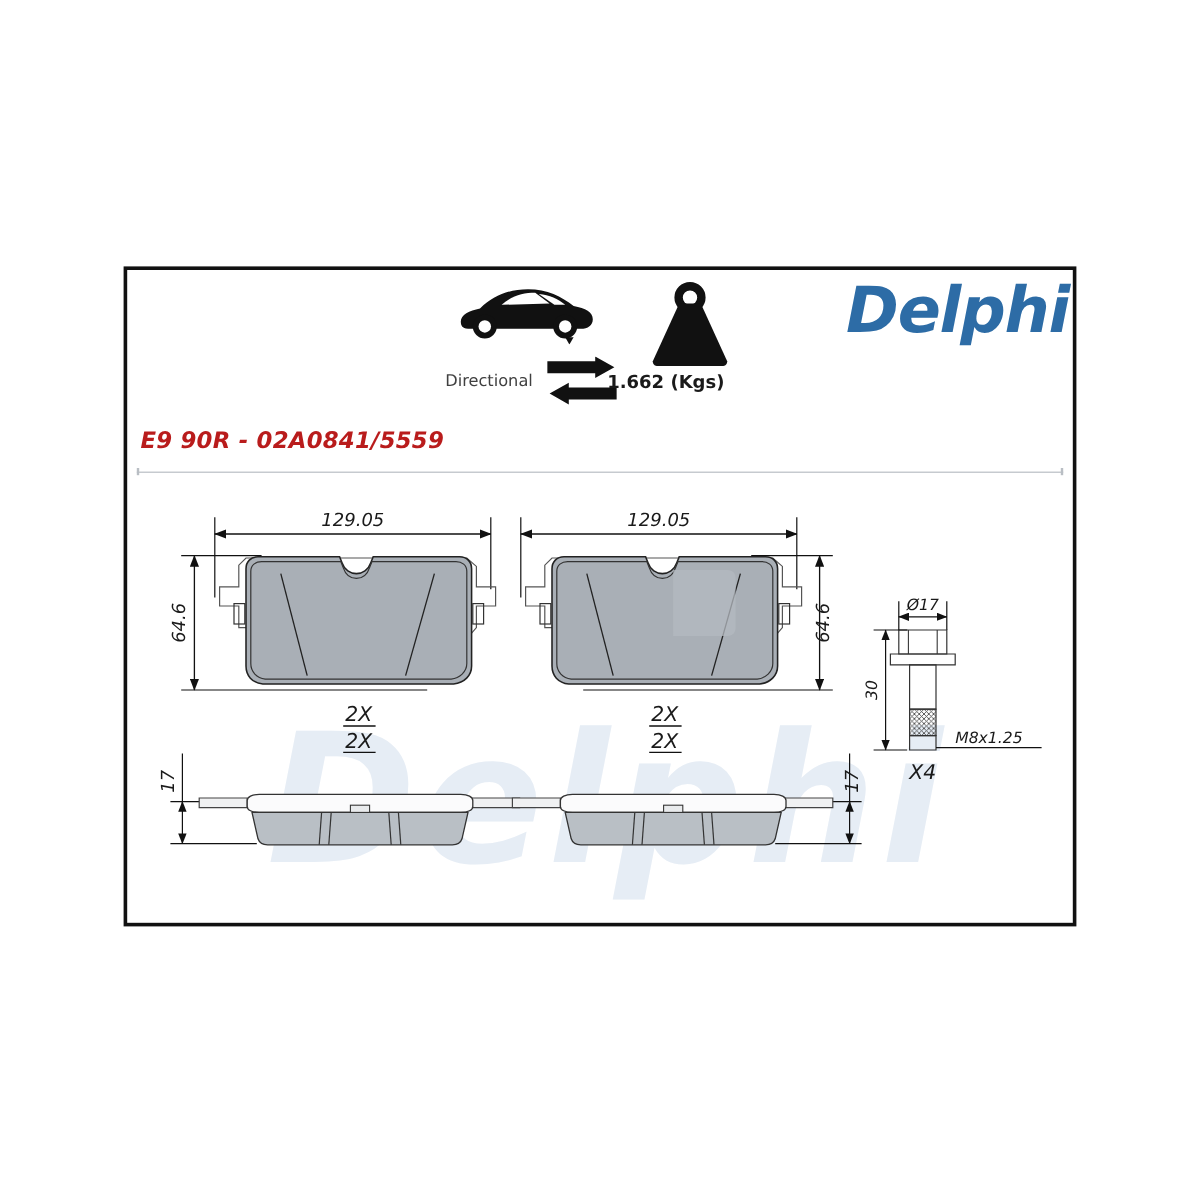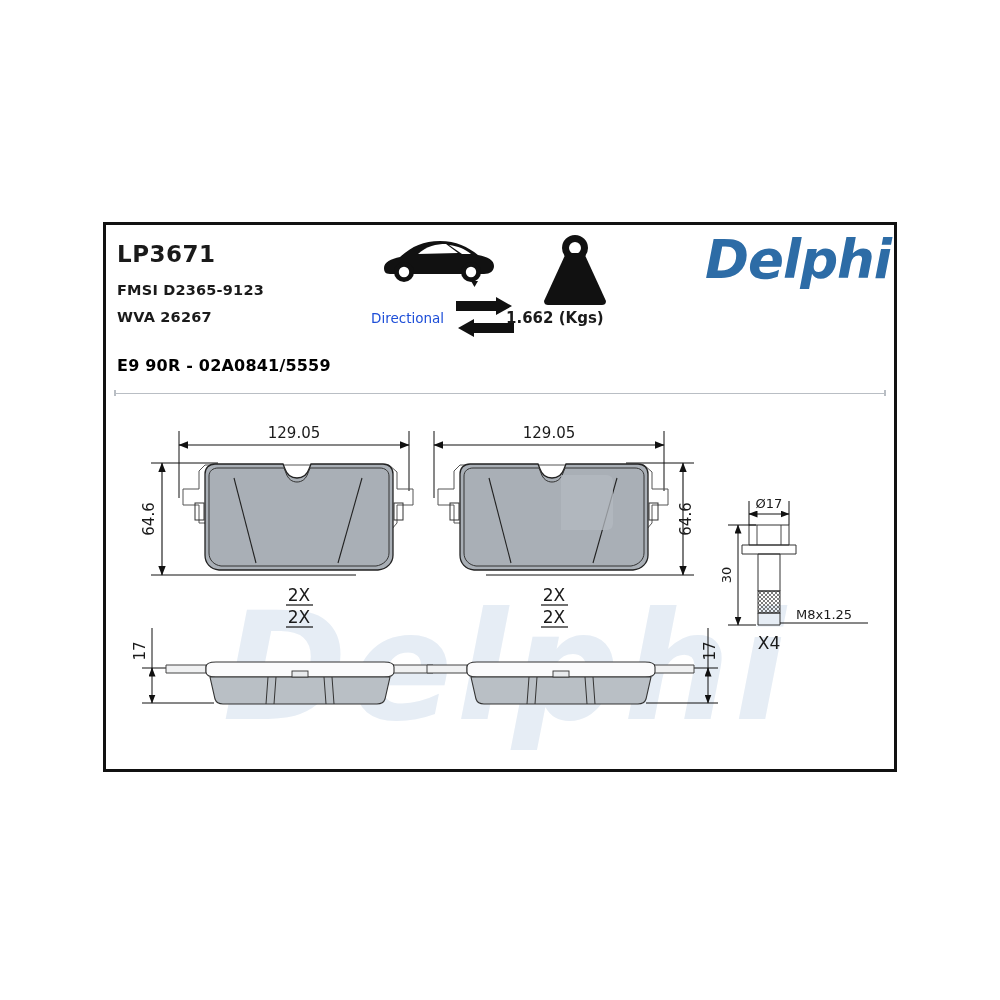--- a/index.html
+++ b/index.html
@@ -50,55 +50,56 @@
   .fmsi{
     font-size:14.5px;font-weight:bold;color:#1a1a1a;
     margin-top:16px;letter-spacing:.2px;
   }
   .wva{
     font-size:14.5px;font-weight:bold;color:#1a1a1a;
     margin-top:11px;letter-spacing:.2px;
   }
   .homolog{
     position:absolute;left:11px;top:131px;
-    font-size:16px;font-weight:bold;color:#000000;
+    font-size:19px;font-weight:bold;color:#b91c1c;
     letter-spacing:.2px;
+    font-style:italic;
   }
 
   .sep-line{
     position:absolute;left:8px;top:168px;width:772px;height:1px;
     background:#b9bec4;z-index:3;
   }
   .sep-cap{
     position:absolute;top:165px;width:2px;height:6px;background:#b9bec4;z-index:3;
   }
 
   
   .car-icon{position:absolute;left:272px;top:10px;width:120px;height:52px;}
   .dir-label{
     position:absolute;left:265px;top:85px;width:80px;
-    font-size:13.5px;color:#1d4ed8;text-align:left;
+    font-size:13.5px;color:#404040;text-align:left;
     font-family:"DejaVu Sans", sans-serif;
   }
   .dir-arrows{position:absolute;left:350px;top:72px;width:58px;height:44px;}
   .weight-icon{position:absolute;left:430px;top:8px;width:78px;height:74px;}
   .weight-text{
     position:absolute;left:400px;top:84px;width:140px;
     font-size:15px;font-weight:bold;color:#1a1a1a;
   }
 
   .logo{
     position:absolute;right:3px;top:8px;
     font-size:53px;font-weight:bold;font-style:italic;
     color:#2d6ca6;letter-spacing:-1px;
     line-height:1;
   }
 
   
-  .drawing{position:absolute;left:0;top:158px;width:872px;height:386px;z-index:2;}
+  .drawing{position:absolute;left:0;top:158px;width:872px;height:386px;z-index:2;font-style:italic;}
   svg{display:block;}
   .dimtxt{
     font-family:"DejaVu Sans", sans-serif;
     font-size:15px;fill:#1a1a1a;
   }
   .smalltxt{
     font-family:"DejaVu Sans", sans-serif;
     font-size:13px;fill:#1a1a1a;
   }
   .qtytxt{
@@ -110,25 +111,20 @@
 <body>
 
 <div id="root">
 
   <div class="frame">
 
     <div class="watermark">Delphi</div>
 
     <div class="header">
 
-      <div class="hdr-text">
-        <div class="part-no">LP3671</div>
-        <div class="fmsi">FMSI D2365-9123</div>
-        <div class="wva">WVA 26267</div>
-      </div>
 
       <div class="homolog">E9 90R - 02A0841/5559</div>
 
       <div class="car-icon">
         <svg width="120" height="52" viewBox="0 0 120 52">
           <path d="M6 33 C6 27 13 24 22 22 C33 12 45 6 62 6 C78 6 90 12 100 20 C110 22 116 25 116 31 C116 36 112 39 106 39 L12 39 C7 39 6 36 6 33 Z" fill="#111111"></path>
           <circle cx="26" cy="37" r="10" fill="#111111"></circle>
           <circle cx="26" cy="37" r="5.2" fill="#ffffff"></circle>
           <circle cx="93" cy="37" r="10" fill="#111111"></circle>
           <circle cx="93" cy="37" r="5.2" fill="#ffffff"></circle>

